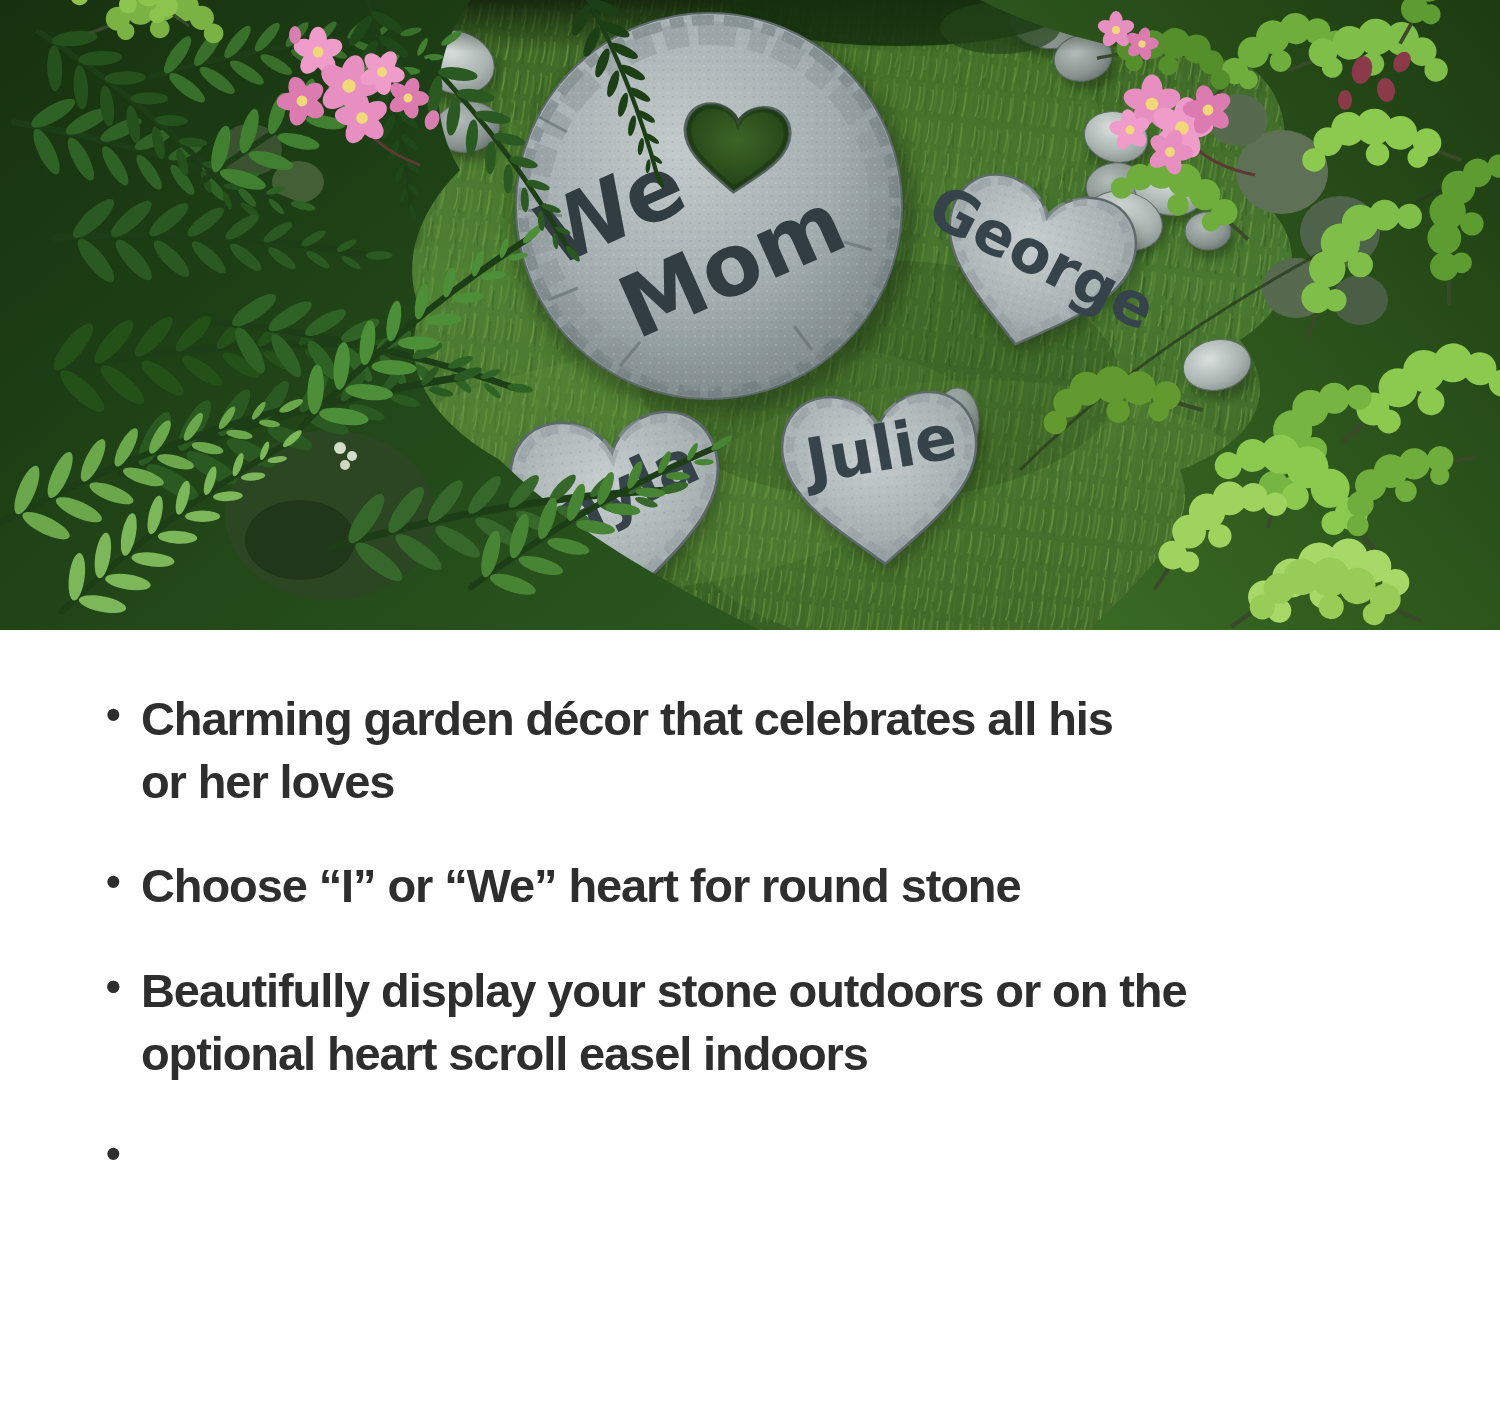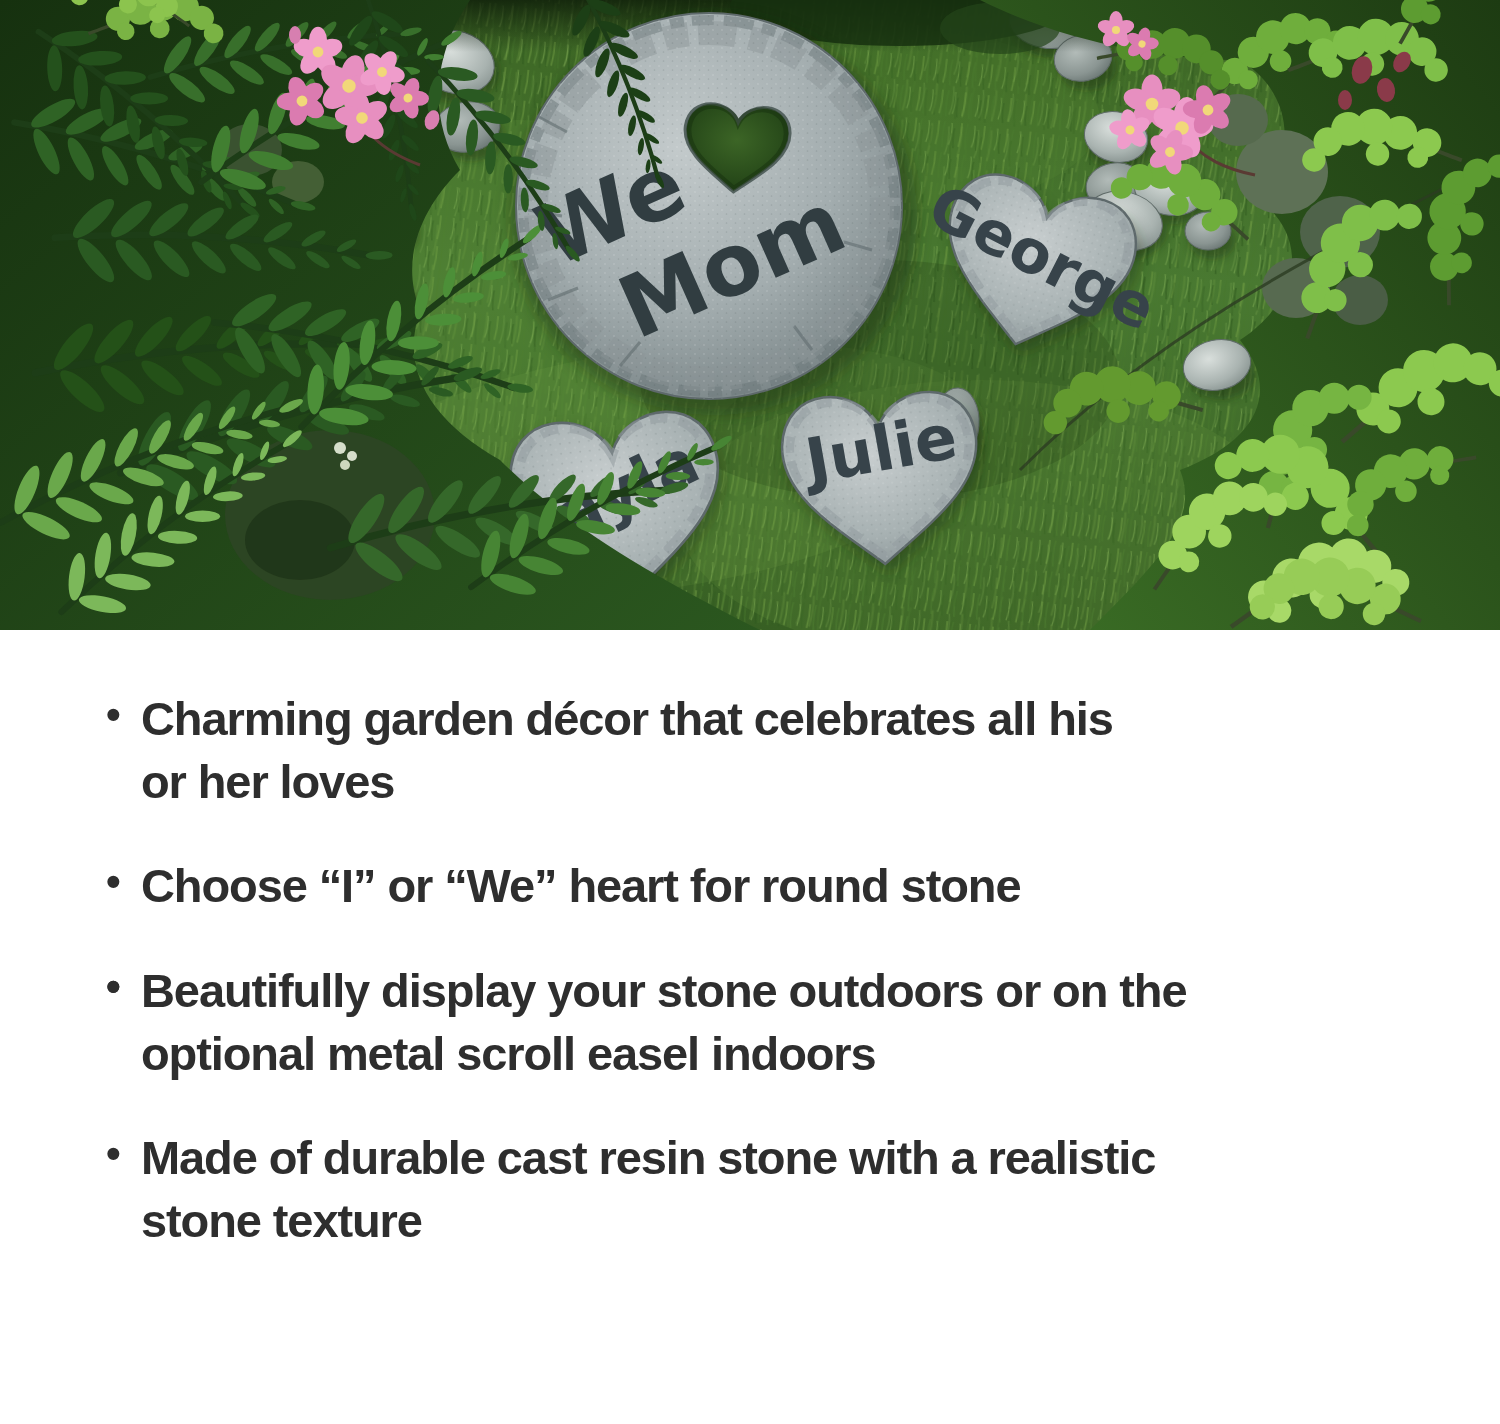--- a/index.html
+++ b/index.html
@@ -326,18 +326,17 @@
     </g>
   </svg>
   </div>
 
   <ul class="bullets" style="list-style:none;margin:0;">
     <li class="bullet"><span class="dot">•</span><span class="btxt">Charming garden décor that celebrates all his
 or her loves</span></li>
     <li class="bullet"><span class="dot">•</span><span class="btxt">Choose “I” or “We” heart for round stone</span></li>
     <li class="bullet"><span class="dot">•</span></li>
     <li class="bullet"><span class="dot">•</span><span class="btxt">Beautifully display your stone outdoors or on the
-optional metal scroll easel indoors</span></li>
-    <li class="bullet"><span class="dot">•</span><span class="btxt">Made of durable cast resin stone with a realistic
-stone texture</span></li>
+optional heart scroll easel indoors</span></li>
+    <li class="bullet"><span class="dot">•</span></li>
   </ul>
 
 </div>
 
 </body></html>

